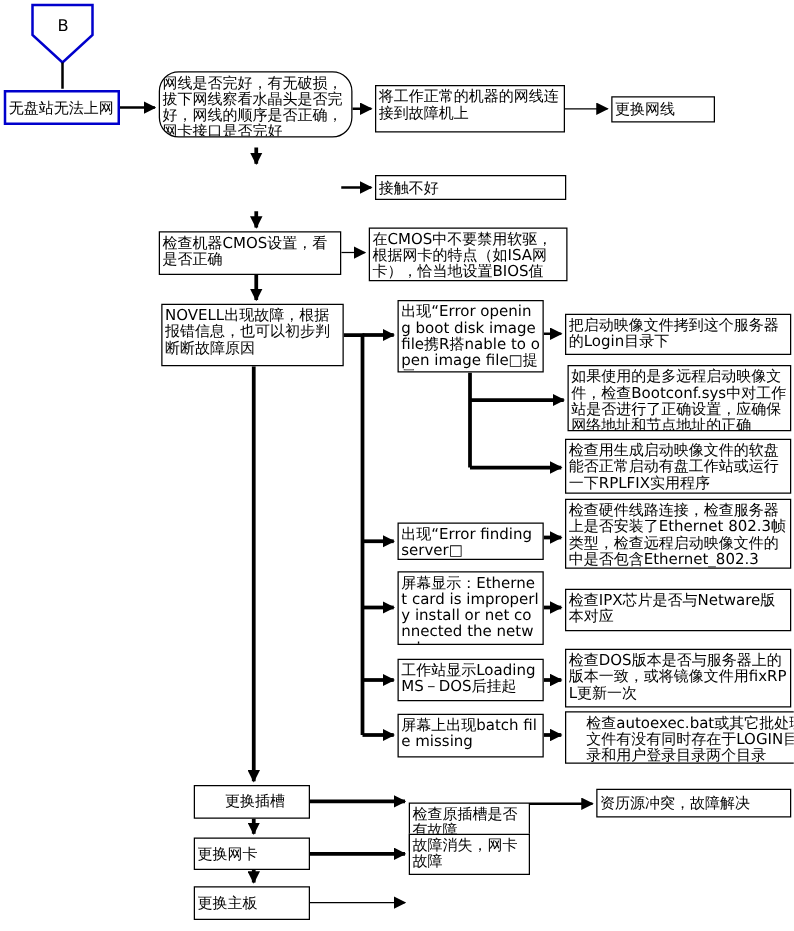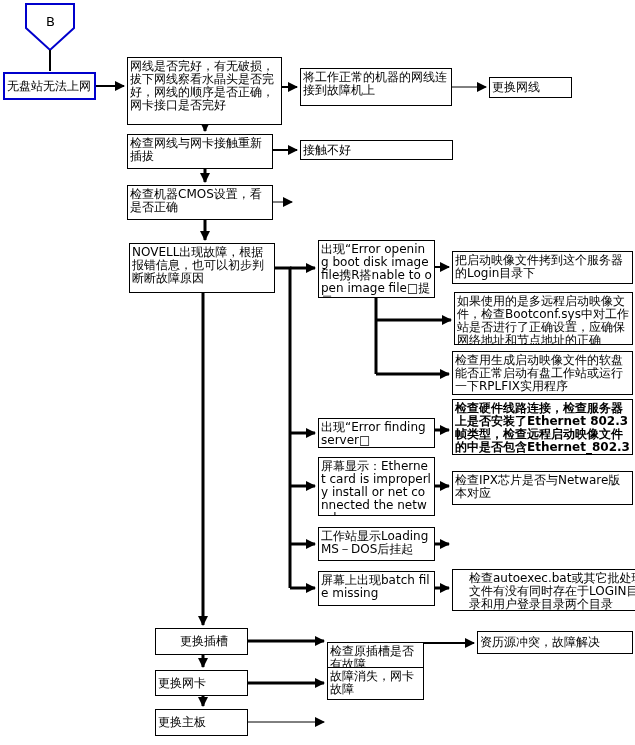--- a/index.html
+++ b/index.html
@@ -69,42 +69,43 @@
     <line class="w3 arrow" x1="203" y1="654" x2="203" y2="667"></line>
     <line class="w3 arrow" x1="248" y1="683" x2="324" y2="683"></line>
     <line class="w3 arrow" x1="203" y1="696" x2="203" y2="706"></line>
     <line class="w1 arrow" x1="248" y1="722" x2="324" y2="722"></line>
   </svg>
 
   <div class="node plabel" style="left:44px;top:13px;">B</div>
 
   <div class="node blue vc" style="left:3px;top:72px;width:93px;height:28px;">无盘站无法上网</div>
 
-  <div class="node" style="left:127px;top:57px;width:155px;height:68px;">网线是否完好，有无破损，拔下网线察看水晶头是否完好，网线的顺序是否正确，网卡接口是否完好</div>
+  <div class="node" style="left:127px;top:57px;width:155px;height:53px;border-radius:16px;">网线是否完好，有无破损，拔下网线察看水晶头是否完好，网线的顺序是否正确，网卡接口是否完好</div>
   <div class="node" style="left:300px;top:68px;width:152px;height:38px;">将工作正常的机器的网线连接到故障机上</div>
   <div class="node vc" style="left:489px;top:77px;width:83px;height:21px;">更换网线</div>
 
-  <div class="node" style="left:127px;top:134px;width:146px;height:35px;">检查网线与网卡接触重新插拔</div>
   <div class="node vc" style="left:300px;top:140px;width:153px;height:20px;">接触不好</div>
 
   <div class="node" style="left:127px;top:185px;width:146px;height:35px;">检查机器CMOS设置，看是否正确</div>
+  <div class="node" style="left:295px;top:182px;width:159px;height:43px;">在CMOS中不要禁用软驱，根据网卡的特点（如ISA网卡），恰当地设置BIOS值</div>
 
   <div class="node" style="left:129px;top:243px;width:146px;height:50px;">NOVELL出现故障，根据报错信息，也可以初步判断断故障原因</div>
 
   <div class="node" style="left:318px;top:240px;width:117px;height:58px;">出现“Error opening boot disk image file携R搭nable to open image file□提示</div>
   <div class="node" style="left:318px;top:418px;width:117px;height:30px;">出现“Error finding server□</div>
   <div class="node" style="left:318px;top:457px;width:117px;height:59px;">屏幕显示：Ethernet card is improperly install or net connected the network.</div>
   <div class="node" style="left:318px;top:527px;width:117px;height:34px;">工作站显示Loading MS－DOS后挂起</div>
   <div class="node" style="left:318px;top:571px;width:117px;height:35px;">屏幕上出现batch file missing</div>
 
   <div class="node" style="left:452px;top:251px;width:181px;height:33px;">把启动映像文件拷到这个服务器的Login目录下</div>
   <div class="node" style="left:454px;top:292px;width:179px;height:53px;">如果使用的是多远程启动映像文件，检查Bootconf.sys中对工作站是否进行了正确设置，应确保网络地址和节点地址的正确</div>
   <div class="node" style="left:452px;top:351px;width:181px;height:44px;">检查用生成启动映像文件的软盘能否正常启动有盘工作站或运行一下RPLFIX实用程序</div>
-  <div class="node" style="left:452px;top:399px;width:181px;height:56px;font-weight:bold;">检查硬件线路连接，检查服务器上是否安装了Ethernet 802.3帧类型，检查远程启动映像文件的中是否包含Ethernet_802.3</div>
+  <div class="node" style="left:452px;top:399px;width:181px;height:56px;">检查硬件线路连接，检查服务器上是否安装了Ethernet 802.3帧类型，检查远程启动映像文件的中是否包含Ethernet_802.3</div>
   <div class="node" style="left:452px;top:471px;width:181px;height:34px;">检查IPX芯片是否与Netware版本对应</div>
+  <div class="node" style="left:452px;top:519px;width:181px;height:47px;">检查DOS版本是否与服务器上的版本一致，或将镜像文件用fixRPL更新一次</div>
   <div class="node" style="left:452px;top:569px;width:201px;height:42px;padding-left:16px;">检查autoexec.bat或其它批处理文件有没有同时存在于LOGIN目录和用户登录目录两个目录</div>
 
   <div class="node vc" style="left:155px;top:628px;width:93px;height:27px;padding-left:24px;">更换插槽</div>
   <div class="node" style="left:327px;top:624px;width:97px;height:39px;margin-top:18px;">检查原插槽是否有故障</div>
   <div class="node vc" style="left:477px;top:631px;width:156px;height:23px;">资历源冲突，故障解决</div>
 
   <div class="node vc" style="left:155px;top:670px;width:93px;height:26px;">更换网卡</div>
   <div class="node" style="left:327px;top:667px;width:97px;height:33px;">故障消失，网卡故障</div>
 
   <div class="node vc" style="left:155px;top:709px;width:93px;height:27px;">更换主板</div>

